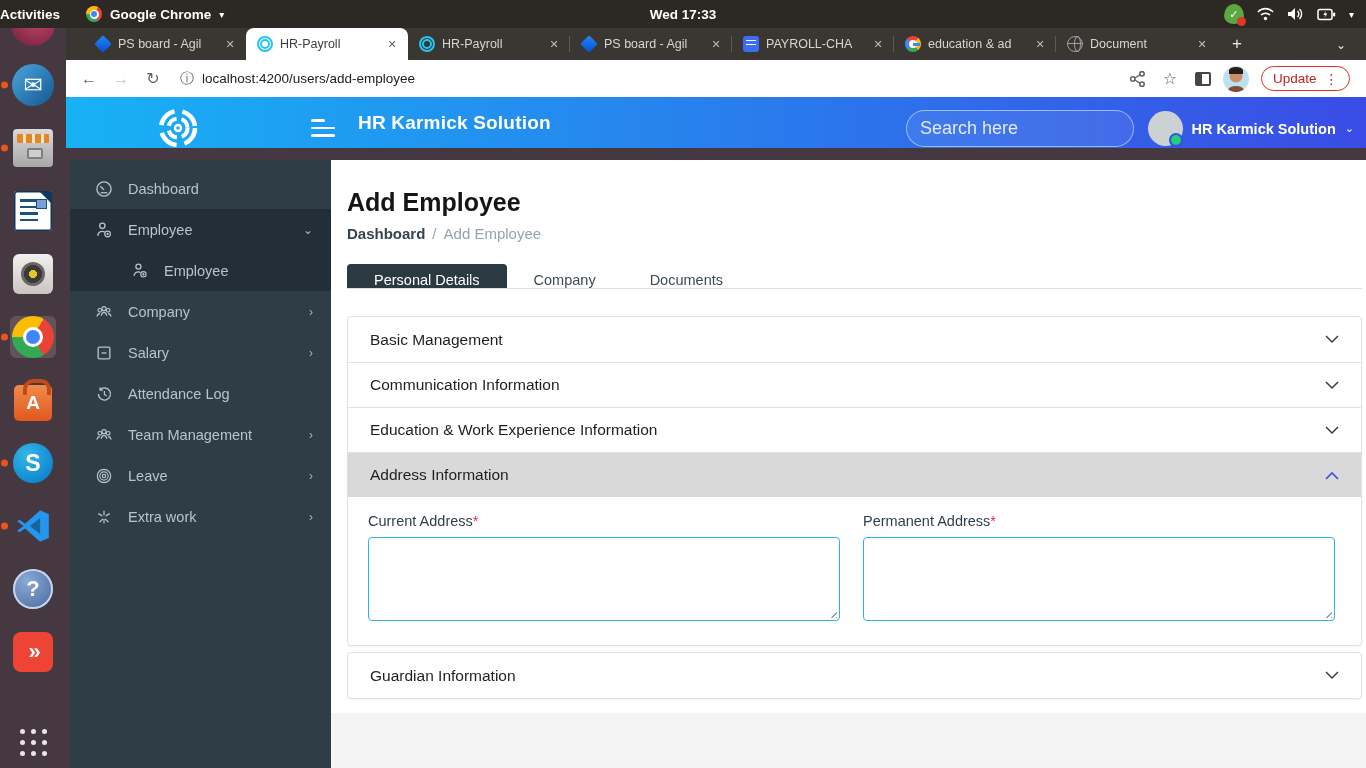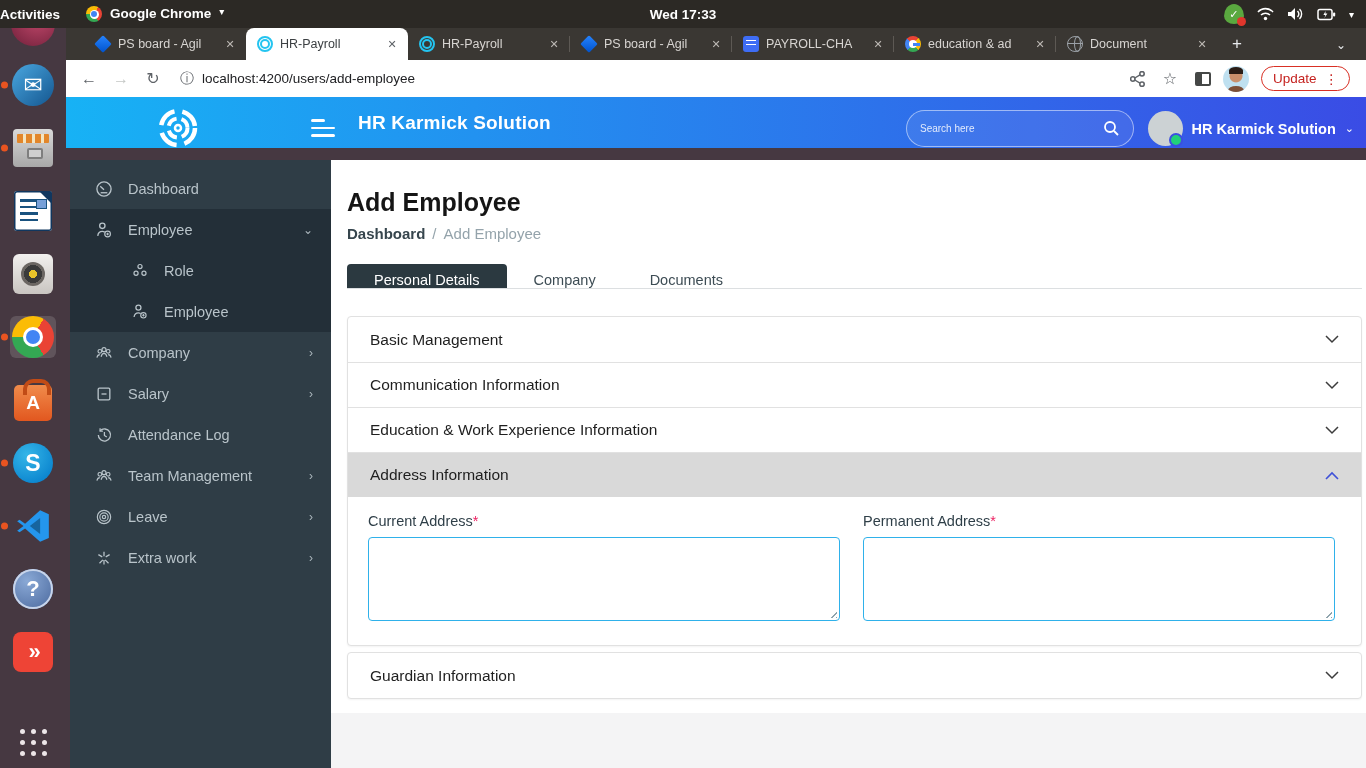--- a/index.html
+++ b/index.html
@@ -3,21 +3,21 @@
 <meta charset="utf-8">
 <style>
   * { margin:0; padding:0; box-sizing:border-box; }
   html,body { width:1366px; height:768px; overflow:hidden; font-family:"Liberation Sans","DejaVu Sans",sans-serif; }
   .screen { position:relative; width:1366px; height:768px; background:#463841; }
 
   
   .topbar { position:absolute; left:0; top:0; width:1366px; height:28px; background:#2c2925; color:#fff;
             display:flex; align-items:center; font-size:13.5px; font-weight:700; z-index:30; }
   .tb-left { display:flex; align-items:center; gap:26px; }
-  .tb-appmenu { display:flex; align-items:flex-start; gap:8px; }
+  .tb-appmenu { display:flex; align-items:center; gap:8px; }
   .mini-chrome { width:16px; height:16px; border-radius:50%; position:relative;
      background:conic-gradient(from 150deg,#34a853 0 120deg,#fbbc05 0 240deg,#ea4335 0 360deg); }
   .mini-chrome::before { content:""; position:absolute; inset:3.5px; background:#fff; border-radius:50%; }
   .mini-chrome::after { content:""; position:absolute; inset:5px; background:#4285f4; border-radius:50%; }
   .tb-caret { font-size:10px; font-weight:400; }
   .tb-clock { position:absolute; left:50%; transform:translateX(-50%); }
   .tb-right { margin-left:auto; display:flex; align-items:center; gap:13px; margin-right:12px; }
   .tray-badge { position:relative; width:20px; height:20px; background:#5aa83f; border-radius:50% 50% 50% 50%/60% 60% 40% 40%;
                 display:flex; align-items:center; justify-content:center; color:#fff; font-size:11px; }
   .tray-badge i { position:absolute; right:-2px; bottom:-2px; width:9px; height:9px; background:#e0362c; border-radius:50%; }
@@ -116,21 +116,21 @@
   .appheader { height:51px; background:linear-gradient(90deg,#17b2f5,#3a4ce5); position:relative; display:flex; align-items:center; }
   .logo { position:absolute; left:91px; top:10px; }
   .hamburger { position:absolute; left:245px; top:22px; width:24px; }
   .hamburger i { display:block; height:2.5px; background:#fff; border-radius:2px; margin-bottom:5px; }
   .hamburger i:nth-child(1) { width:14px; }
   .hamburger i:nth-child(2) { width:24px; }
   .hamburger i:nth-child(3) { width:24px; margin-bottom:0; }
   .app-title { position:absolute; left:292px; top:50%; transform:translateY(-50%); color:#fff; font-size:19px; font-weight:600; letter-spacing:.2px; }
   .search-pill { position:absolute; left:840px; top:13px; width:228px; height:37px; border:1px solid rgba(255,255,255,.5);
                  background:rgba(255,255,255,.08); border-radius:19px; display:flex; align-items:center; padding:0 13px; }
-  .search-pill input { flex:1; background:transparent; border:none; outline:none; color:#fff; font-size:10px; font-family:inherit; }
+  .search-pill input { flex:1; background:transparent; border:none; outline:none; color:#fff; font-size:18px; font-family:inherit; }
   .search-pill input::placeholder { color:rgba(255,255,255,.85); }
   .userchip { position:absolute; right:12px; top:0; height:63px; display:flex; align-items:center; gap:9px; color:#fff; }
   .user-avatar { width:35px; height:35px; border-radius:50%; background:#ccd2d4; position:relative; }
   .user-avatar::after { content:""; position:absolute; right:0; bottom:-1px; width:10px; height:10px; background:#21d07a;
                         border:2px solid #3c4fe0; border-radius:50%; }
   .user-name { font-size:14.5px; font-weight:700; }
   .userchip .chev { font-size:11px; }
 
   
   .bodyrow { position:absolute; left:4px; top:132px; width:1300px; height:608px; display:flex; }
@@ -376,28 +376,20 @@
               <path d="M4.5 19c.4-3.4 2.7-5.3 5.5-5.3 1 0 2 .3 2.8.8" fill="none" stroke="#b9c4ca" stroke-width="1.6"></path>
               <circle cx="16.3" cy="16.8" r="3.4" fill="none" stroke="#b9c4ca" stroke-width="1.4"></circle>
               <path d="M16.3 15.2v3.2 M14.7 16.8h3.2" stroke="#b9c4ca" stroke-width="1.3"></path>
             </svg>
             <span>Employee</span>
             <span class="spacer"></span>
             <span class="arrow">⌄</span>
           </div>
           <div class="nav-item nav-sub">
             <svg width="19" height="19" viewBox="0 0 24 24">
-              <circle cx="12" cy="7" r="2.6" fill="none" stroke="#b9c4ca" stroke-width="1.5"></circle>
-              <circle cx="7" cy="15.5" r="2.6" fill="none" stroke="#b9c4ca" stroke-width="1.5"></circle>
-              <circle cx="17" cy="15.5" r="2.6" fill="none" stroke="#b9c4ca" stroke-width="1.5"></circle>
-            </svg>
-            <span>Role</span>
-          </div>
-          <div class="nav-item nav-sub">
-            <svg width="19" height="19" viewBox="0 0 24 24">
               <circle cx="10" cy="7" r="3.2" fill="none" stroke="#b9c4ca" stroke-width="1.6"></circle>
               <path d="M4.5 19c.4-3.4 2.7-5.3 5.5-5.3 1 0 2 .3 2.8.8" fill="none" stroke="#b9c4ca" stroke-width="1.6"></path>
               <circle cx="16.3" cy="16.8" r="3.4" fill="none" stroke="#b9c4ca" stroke-width="1.4"></circle>
               <path d="M16.3 15.2v3.2 M14.7 16.8h3.2" stroke="#b9c4ca" stroke-width="1.3"></path>
             </svg>
             <span>Employee</span>
           </div>
         </div>
         <div class="nav-item">
           <svg width="20" height="20" viewBox="0 0 24 24">

